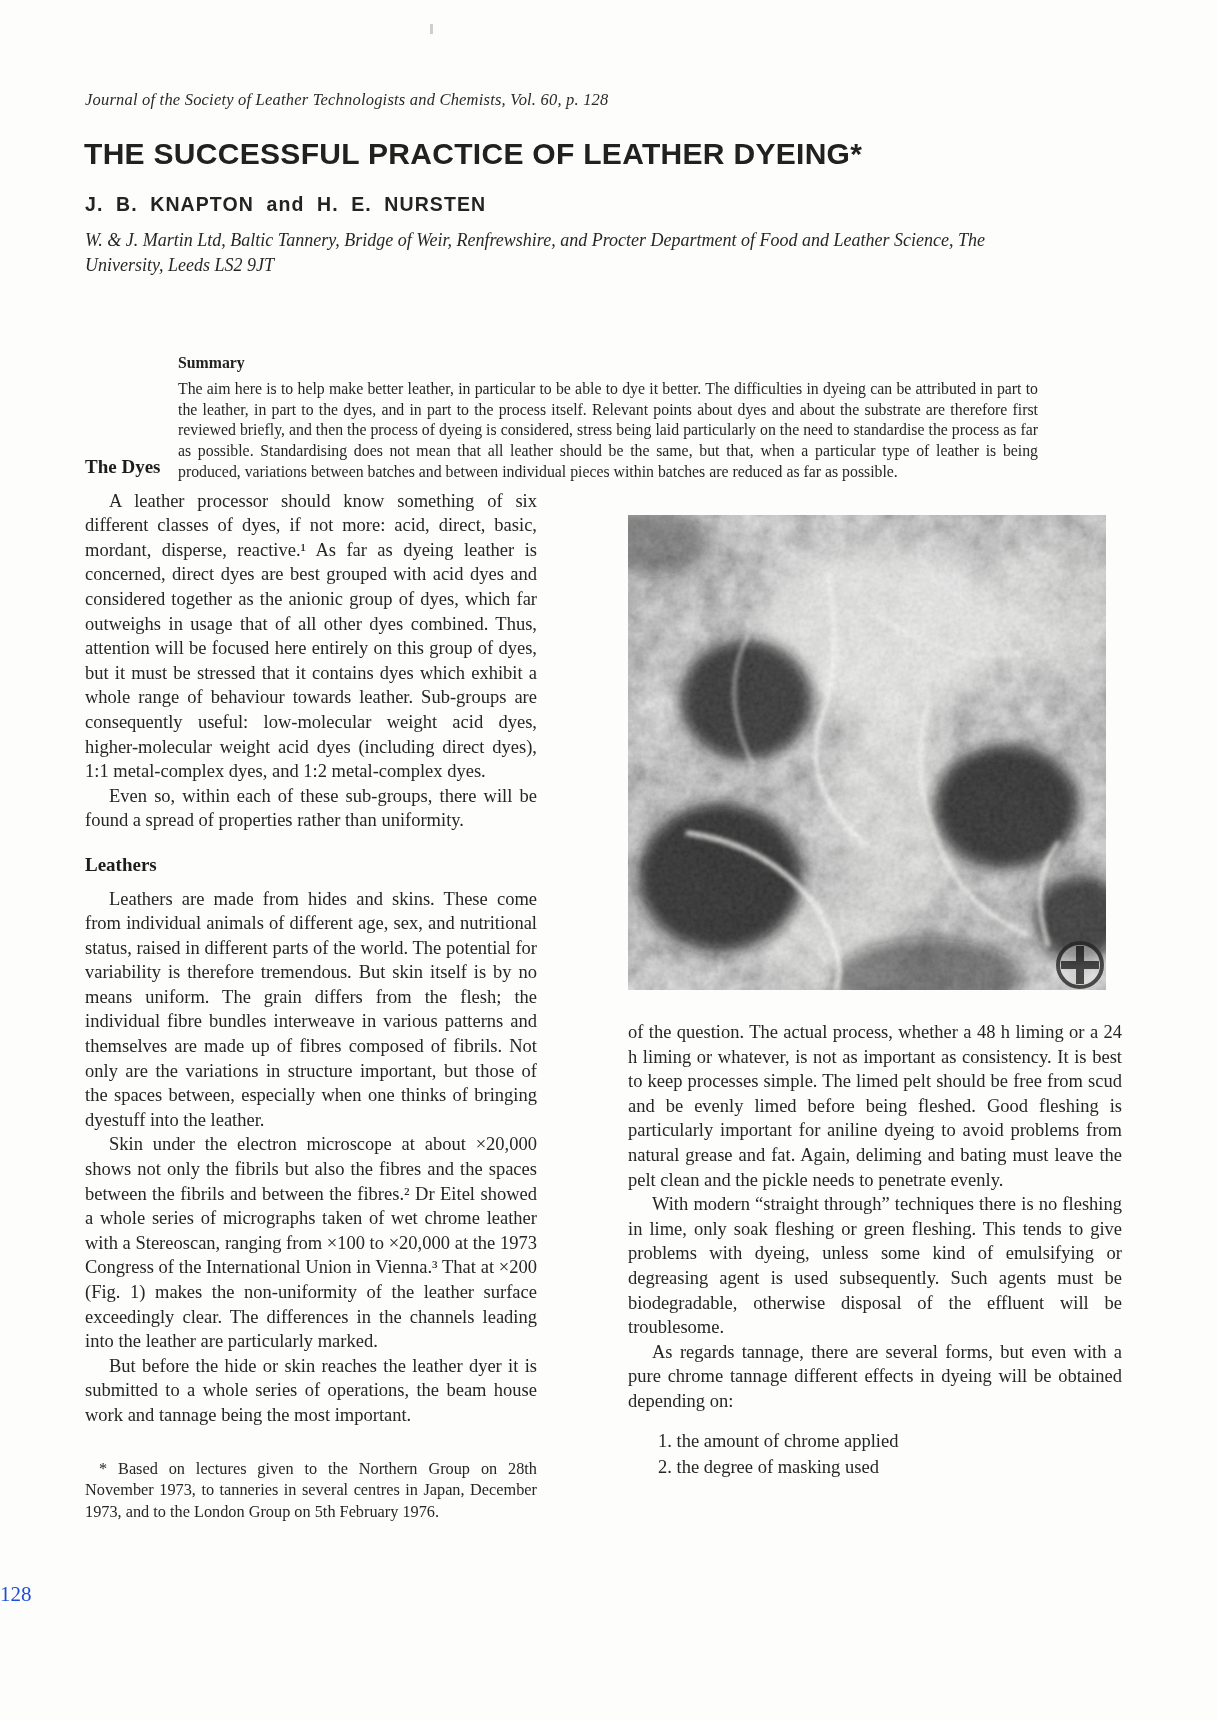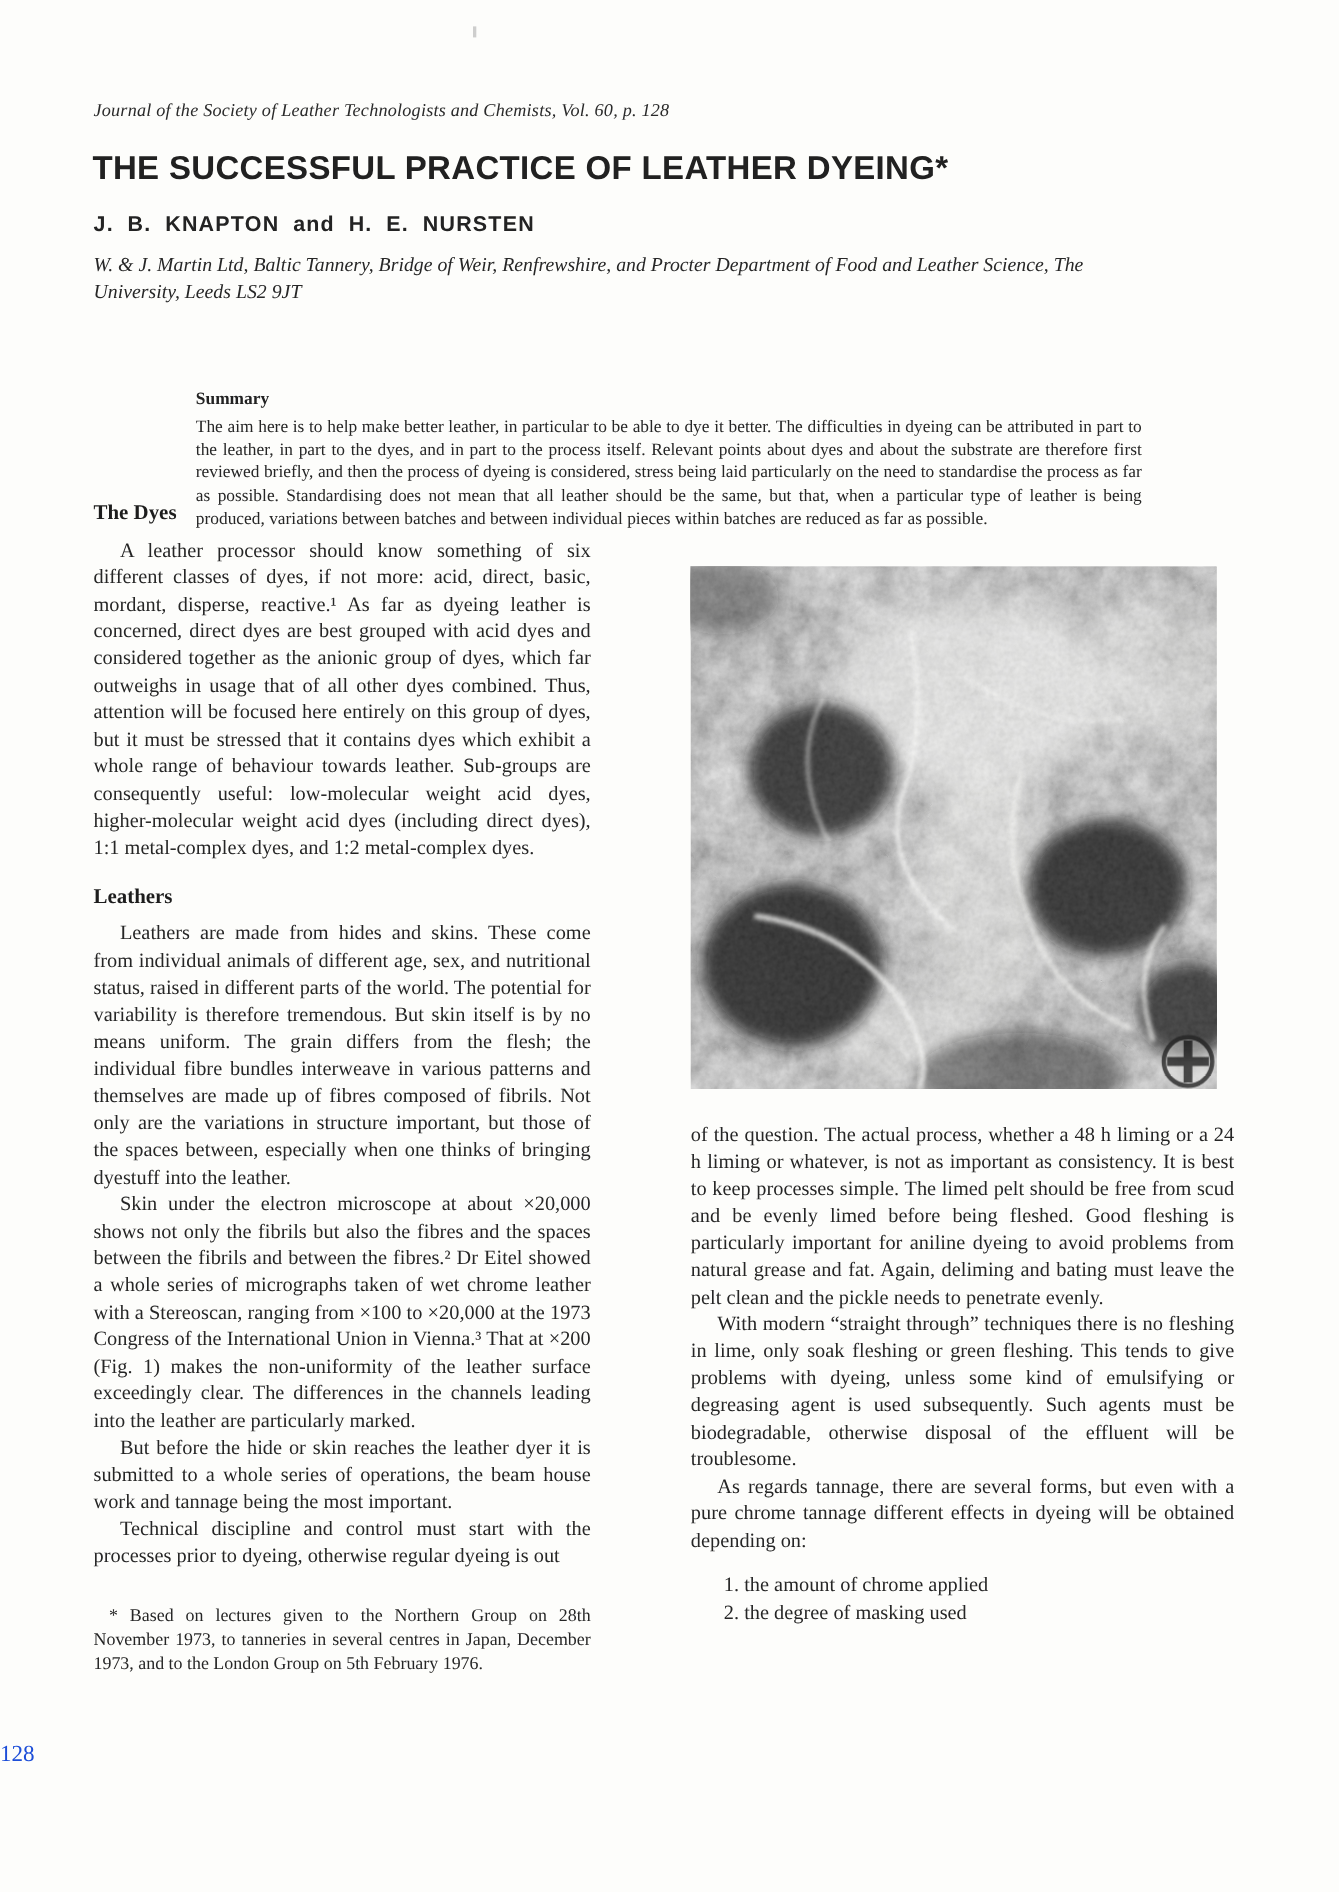--- a/index.html
+++ b/index.html
@@ -96,26 +96,26 @@
   <div class="affiliation">W. &amp; J. Martin Ltd, Baltic Tannery, Bridge of Weir, Renfrewshire, and Procter Department of Food and Leather Science, The University, Leeds LS2 9JT</div>
 
   <section class="summary">
     <h3>Summary</h3>
     <p>The aim here is to help make better leather, in particular to be able to dye it better. The difficulties in dyeing can be attributed in part to the leather, in part to the dyes, and in part to the process itself. Relevant points about dyes and about the substrate are therefore first reviewed briefly, and then the process of dyeing is considered, stress being laid particularly on the need to standardise the process as far as possible. Standardising does not mean that all leather should be the same, but that, when a particular type of leather is being produced, variations between batches and between individual pieces within batches are reduced as far as possible.</p>
   </section>
 
   <section class="col col-left">
     <h2>The Dyes</h2>
     <p class="ind">A leather processor should know something of six different classes of dyes, if not more: acid, direct, basic, mordant, disperse, reactive.¹ As far as dyeing leather is concerned, direct dyes are best grouped with acid dyes and considered together as the anionic group of dyes, which far outweighs in usage that of all other dyes combined. Thus, attention will be focused here entirely on this group of dyes, but it must be stressed that it contains dyes which exhibit a whole range of behaviour towards leather. Sub-groups are consequently useful: low-molecular weight acid dyes, higher-molecular weight acid dyes (including direct dyes), 1:1 metal-complex dyes, and 1:2 metal-complex dyes.</p>
+    <p class="ind">Even so, within each of these sub-groups, there will be found a spread of properties rather than uniformity.</p>
 
     <h2 class="sect-gap">Leathers</h2>
     <p class="ind">Leathers are made from hides and skins. These come from individual animals of different age, sex, and nutritional status, raised in different parts of the world. The potential for variability is therefore tremendous. But skin itself is by no means uniform. The grain differs from the flesh; the individual fibre bundles interweave in various patterns and themselves are made up of fibres composed of fibrils. Not only are the variations in structure important, but those of the spaces between, especially when one thinks of bringing dyestuff into the leather.</p>
     <p class="ind">Skin under the electron microscope at about ×20,000 shows not only the fibrils but also the fibres and the spaces between the fibrils and between the fibres.² Dr Eitel showed a whole series of micrographs taken of wet chrome leather with a Stereoscan, ranging from ×100 to ×20,000 at the 1973 Congress of the International Union in Vienna.³ That at ×200 (Fig. 1) makes the non-uniformity of the leather surface exceedingly clear. The differences in the channels leading into the leather are particularly marked.</p>
     <p class="ind">But before the hide or skin reaches the leather dyer it is submitted to a whole series of operations, the beam house work and tannage being the most important.</p>
-    <p class="ind">Technical discipline and control must start with the processes prior to dyeing, otherwise regular dyeing is out</p>
 
     <p class="footnote">* Based on lectures given to the Northern Group on 28th November 1973, to tanneries in several centres in Japan, December 1973, and to the London Group on 5th February 1976.</p>
   </section>
 
   <section class="col col-right">
 
     <figure class="figure-wrap">
       <svg class="micrograph" viewBox="0 0 478 475" width="478" height="475" preserveAspectRatio="none" xmlns="http://www.w3.org/2000/svg" role="img">
         <defs>
           <filter id="grainA" x="-5%" y="-5%" width="110%" height="110%">

